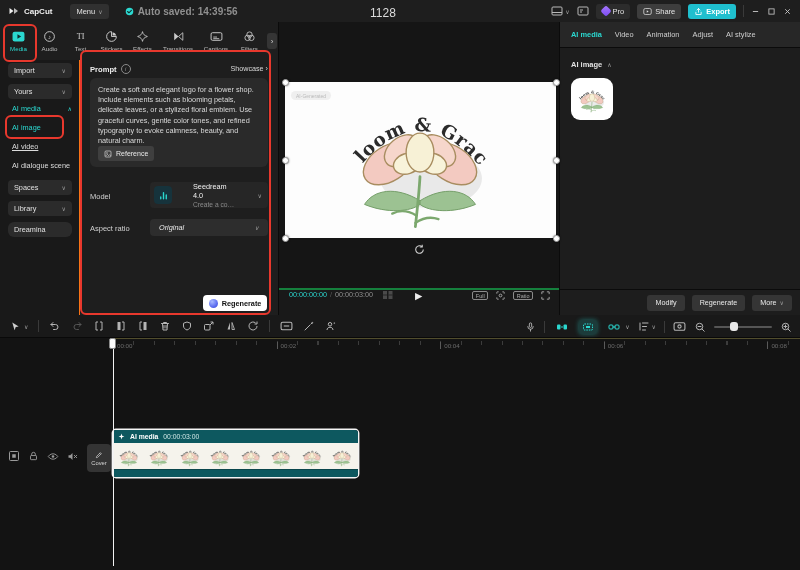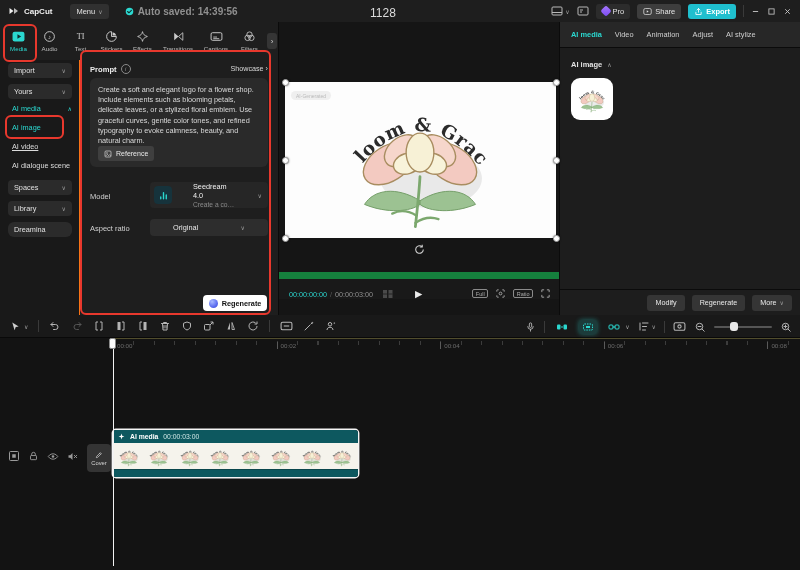--- a/index.html
+++ b/index.html
@@ -296,21 +296,21 @@
         </svg>
       </span>
       <span style="display:flex;flex-direction:column;gap:1px;flex:1;min-width:0;">
         <span style="font-size:7.3px;color:#f0f0f0;">Seedream 4.0</span>
         <span style="font-size:6.7px;color:#8a8a8a;white-space:nowrap;overflow:hidden;text-overflow:ellipsis;">Create a cohesive ...</span>
       </span>
       <span class="chev">∨</span>
     </div>
 
     <span style="position:absolute;left:10px;top:164px;font-size:7.5px;color:#d0d0d0;">Aspect ratio</span>
-    <div class="dd" style="position:absolute;left:70px;top:159px;width:118px;height:17px;padding:0 23px;justify-content:space-between;">
+    <div class="dd" style="position:absolute;left:70px;top:159px;width:118px;height:17px;padding:0 9px;justify-content:space-between;font-style:italic;">
       <span style="font-size:7.3px;color:#e8e8e8;">Original</span>
       <span class="chev">∨</span>
     </div>
 
     <div class="whitebtn" style="position:absolute;right:11px;bottom:4px;width:64px;height:16px;">
       <span class="gdot"></span>
       <span>Regenerate</span>
     </div>
   </div>
 
@@ -328,21 +328,21 @@
     <div class="handle" style="left:3px;top:213px;"></div>
     <div class="handle" style="left:274px;top:213px;"></div>
     <div class="handle" style="left:3px;top:135px;"></div>
     <div class="handle" style="left:274px;top:135px;"></div>
 
     <svg class="ic" width="13" height="13" viewBox="0 0 24 24" style="position:absolute;left:134px;top:221px;">
       <path d="M19 12a7 7 0 1 1-2-4.9" stroke="#cfcfcf" stroke-width="2" fill="none"></path>
         <path d="M17 3v4.5h-4.5" stroke="#cfcfcf" stroke-width="2" fill="none"></path>
     </svg>
 
-    <div style="position:absolute;left:0;bottom:16px;width:100%;height:27px;background:#191919;border-top:7px solid #15803d;display:flex;align-items:flex-end;padding:0 10px;box-sizing:border-box;">
+    <div style="position:absolute;left:0;bottom:0;width:100%;height:27px;background:#191919;border-top:2px solid #15803d;display:flex;align-items:flex-start;padding:0 10px;box-sizing:border-box;">
       <span style="font-size:7.2px;color:#2bd8d0;">00:00:00:00</span>
       <span style="font-size:7.2px;color:#5a5a5a;margin:0 3px;">/</span>
       <span style="font-size:7.2px;color:#8f8f8f;">00:00:03:00</span>
       <svg class="ic" width="12" height="10" viewBox="0 0 24 20" style="margin-left:9px;">
         <rect x="2" y="2" width="8" height="16" fill="#4a4a4a"></rect>
           <rect x="13" y="2" width="8" height="16" fill="#4a4a4a"></rect>
           <path d="M2 10h8M13 10h8" stroke="#191919" stroke-width="1.5"></path>
       </svg>
       <span style="position:absolute;left:136px;font-size:9.5px;color:#ededed;">▶</span>
       <div class="flex" style="position:absolute;right:8px;gap:7px;">

